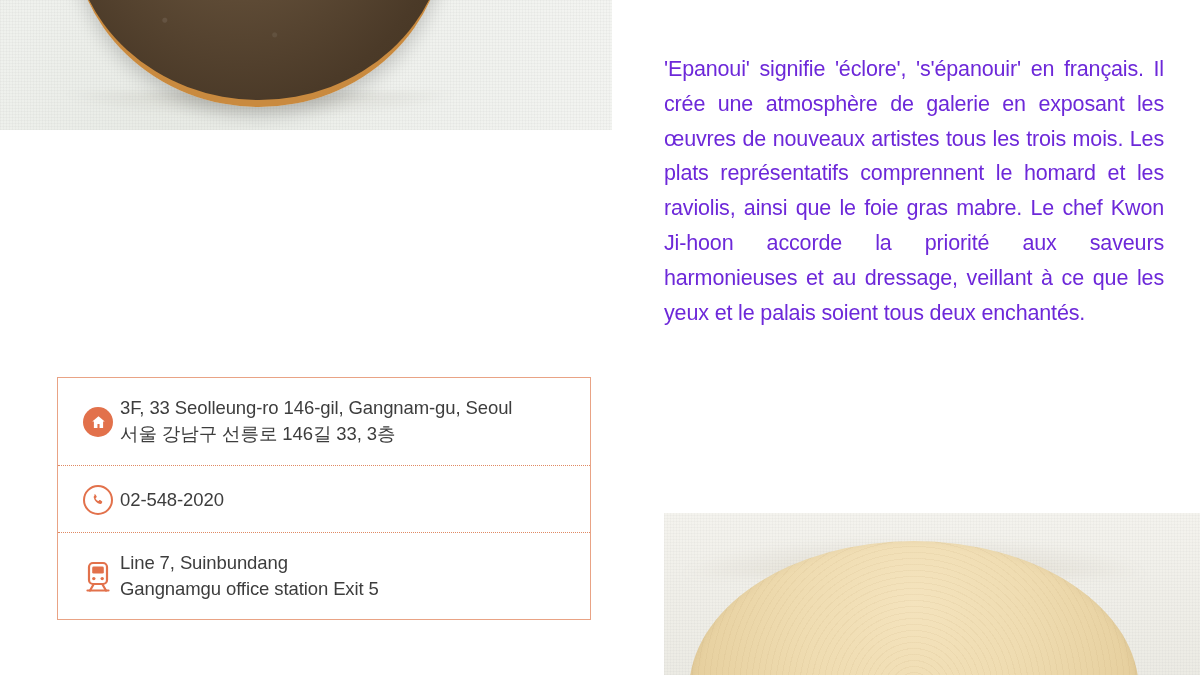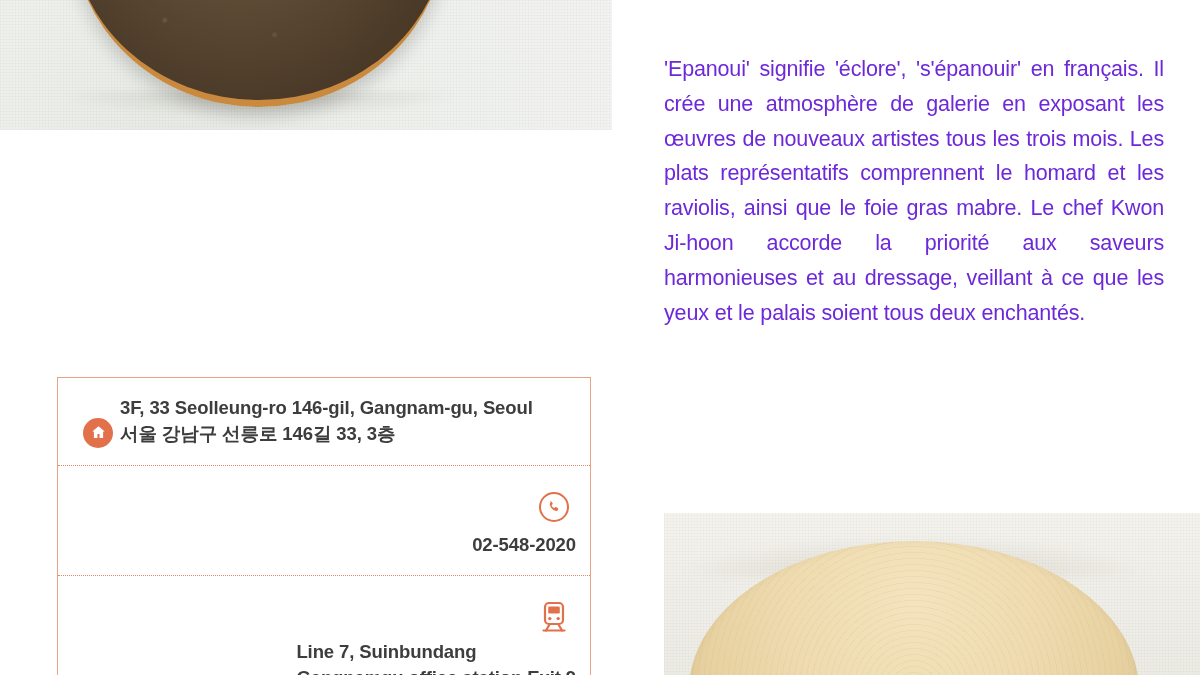--- a/index.html
+++ b/index.html
@@ -100,28 +100,26 @@
     left: 57px;
     top: 377px;
     width: 534px;
     border: 1px solid #e9a385;
     box-sizing: border-box;
     background: #ffffff;
     padding: 0;
   }
   .info-row {
     display: flex;
-    align-items: flex-end;
+    align-items: center;
     padding: 17px 14px 17px 18px;
     box-sizing: border-box;
-    font-weight: bold;
   }
   .info-row + .info-row {
     border-top: 1px dotted #e08a63;
-    flex-direction: column;
   }
   .info-icon {
     flex: 0 0 44px;
     width: 44px;
     display: flex;
     align-items: center;
     justify-content: center;
     padding-top: 2px;
   }
   .info-text {
@@ -269,21 +267,21 @@
             <rect x="5" y="2" width="18" height="21" rx="4" fill="none" stroke="#e2714b" stroke-width="2.2"></rect>
             <rect x="8.2" y="5.6" width="11.6" height="7" rx="1.4" fill="#e2714b"></rect>
             <circle cx="9.8" cy="17.6" r="1.7" fill="#e2714b"></circle>
             <circle cx="18.2" cy="17.6" r="1.7" fill="#e2714b"></circle>
             <path d="M9.5 23.5 6 29.5M18.5 23.5 22 29.5" stroke="#e2714b" stroke-width="2.2" stroke-linecap="round"></path>
             <path d="M3.5 29.5h21" stroke="#e2714b" stroke-width="2.2" stroke-linecap="round"></path>
           </svg>
         </div>
         <div class="info-text">
           <span class="en" style="white-space: pre-line;">Line 7, Suinbundang
-Gangnamgu office station Exit 9</span>
+Gangnamgu office station Exit 5</span>
         </div>
       </div>
 
     </div>
   </div>
 
   <div class="right-col">
     <div class="desc">'Epanoui' signifie 'éclore', 's'épanouir' en français. Il crée une atmosphère de galerie en exposant les œuvres de nouveaux artistes tous les trois mois. Les plats représentatifs comprennent le homard et les raviolis, ainsi que le foie gras mabre. Le chef Kwon Ji-hoon accorde la priorité aux saveurs harmonieuses et au dressage, veillant à ce que les yeux et le palais soient tous deux enchantés.</div>
 
     <div class="br-image">

